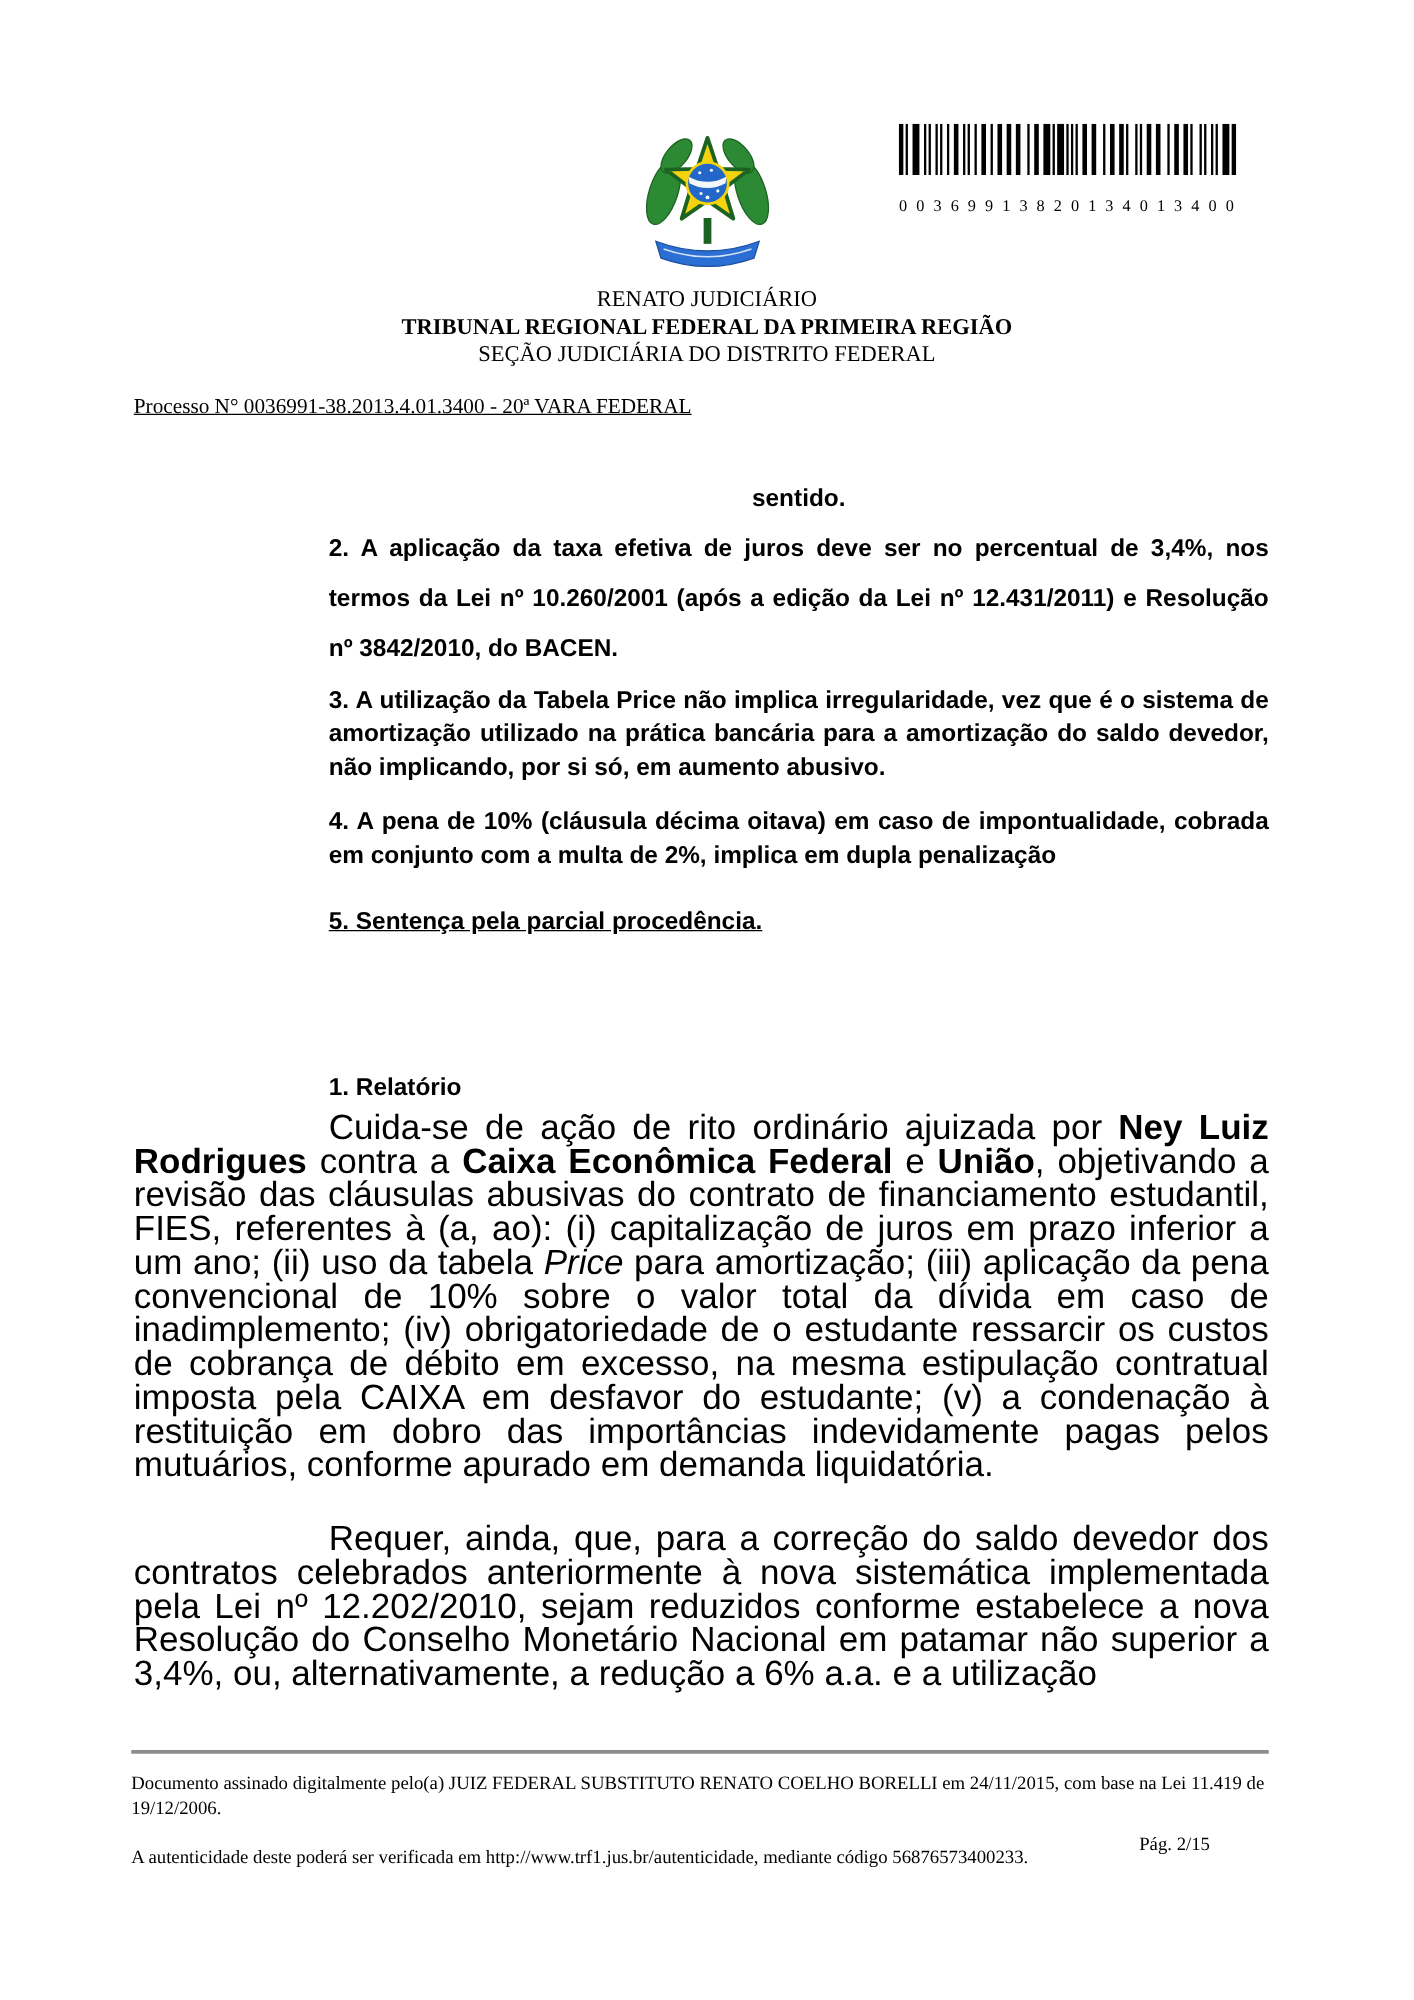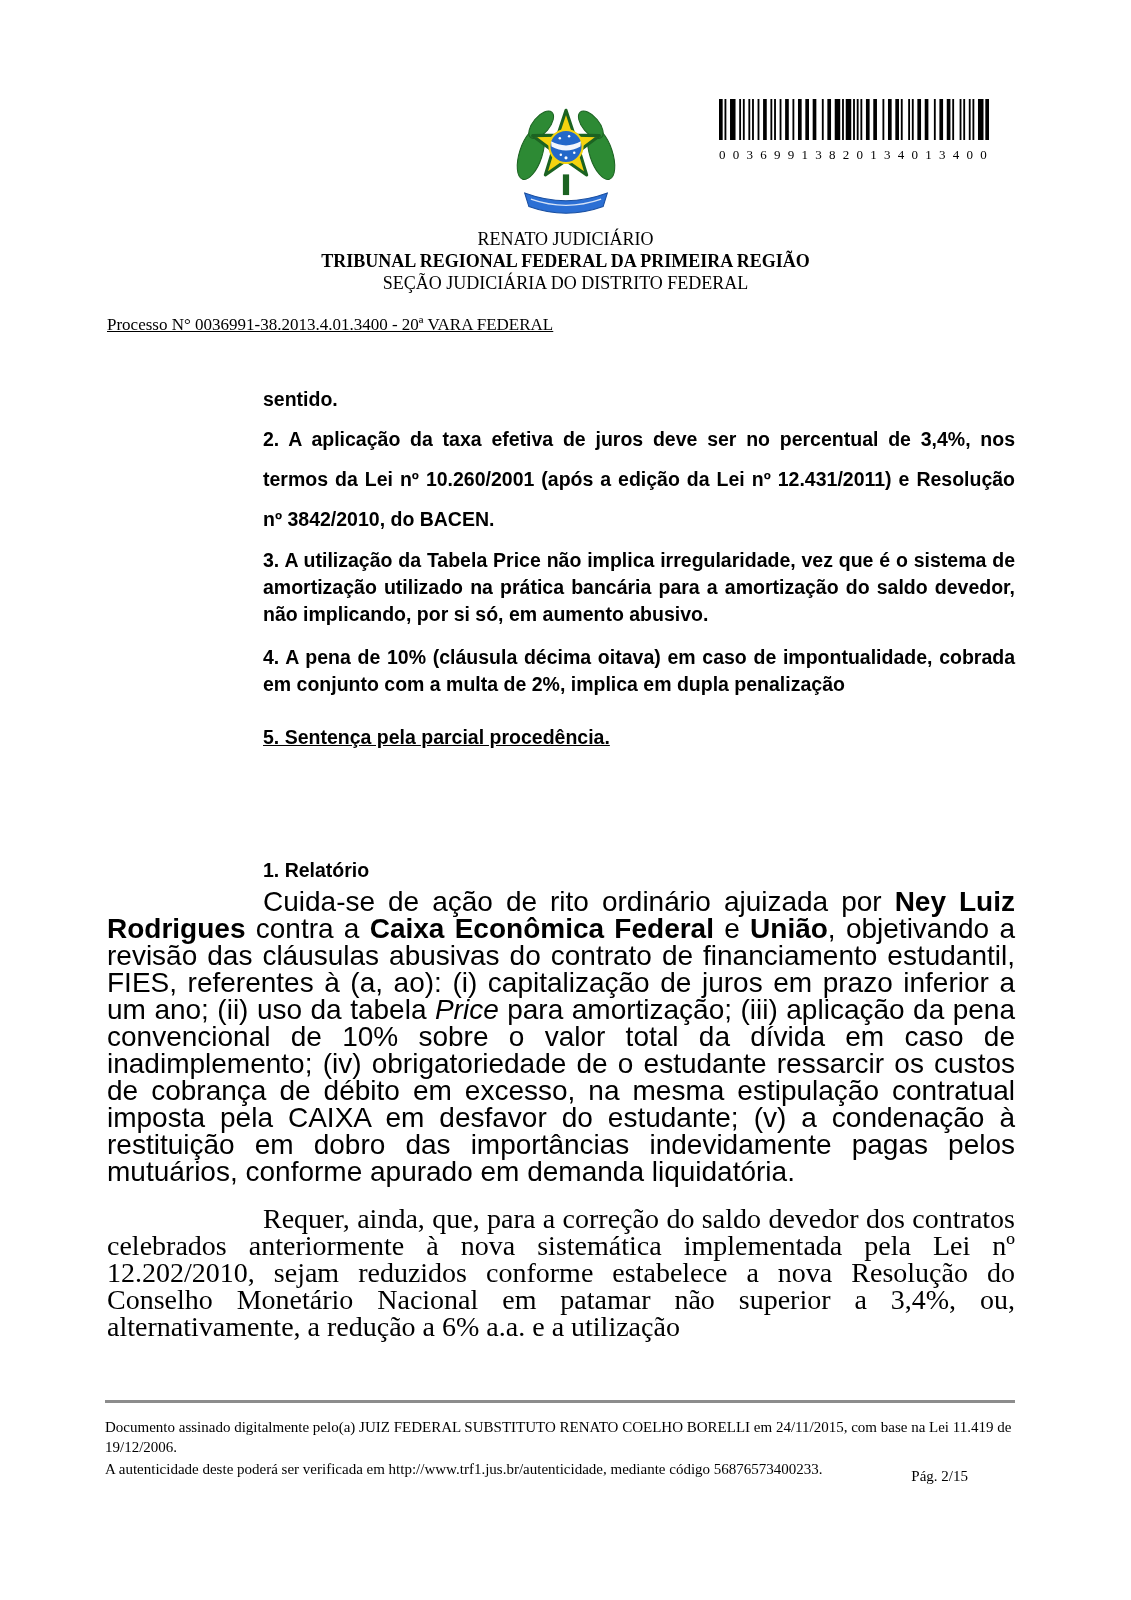--- a/index.html
+++ b/index.html
@@ -21,26 +21,26 @@
   }
   .crest svg { width: 100%; height: 100%; display: block; }
 
   .barcode {
     position: absolute;
     left: 719px; top: 99px;
     width: 270px;
   }
   .barcode svg { width: 270px; height: 41px; display: block; fill: #000; }
   .barcode-digits {
-    margin-top: 7px;
+    margin-top: 17px;
     font-family: "Liberation Serif", serif;
     font-size: 13px;
     letter-spacing: 2px;
     white-space: nowrap;
-    text-align: left;
+    text-align: right;
     overflow: hidden;
   }
 
   .org-block {
     position: absolute;
     left: 0; top: 228px;
     width: 100%;
     text-align: center;
     font-family: "Liberation Serif", serif;
     font-size: 18px;
@@ -64,56 +64,56 @@
     left: 107px; top: 386px;
     width: 908px;
   }
   .sum {
     margin: 0 0 0 156px;
     font-size: 19.5px;
     font-weight: bold;
     line-height: 27px;
     text-align: justify;
   }
-  .sum.continuation { text-align: left; }
+  .sum.continuation { text-align: center; }
   .sum.spaced  { line-height: 40px; margin-top: 6px; }
   .sum.item3   { margin-top: 8px; }
   .sum.item4   { margin-top: 16px; }
   .sum.item5   { margin-top: 26px; text-align: left; text-decoration: underline; }
 
   .report-heading {
     margin: 106px 0 0 156px;
     font-size: 19.5px;
     font-weight: bold;
     line-height: 27px;
   }
   .body-para {
     margin: 0;
     font-size: 28px;
     line-height: 27px;
     text-align: justify;
     text-indent: 156px;
   }
   .body-para.first { margin-top: 4px; }
-  .body-para.second { margin-top: 20px; font-family: Liberation Serif, serif; }
+  .body-para.second { margin-top: 32px; }
 
   
   .footer {
     position: absolute;
     left: 105px; top: 1400px;
     width: 910px;
     border-top: 3px solid #8c8c8c;
     padding-top: 15px;
     font-family: "Liberation Serif", serif;
     font-size: 15px;
     line-height: 19.5px;
     text-align: left;
   }
   .footer p { margin: 0; }
-  .footer .auth-line { margin-top: 3px; }
+  .footer .auth-line { margin-top: 20px; }
 
   .page-number {
     position: absolute;
     right: 163px; top: 1468px;
     font-family: "Liberation Serif", serif;
     font-size: 15px;
   }
 </style>
 </head>
 <body>

